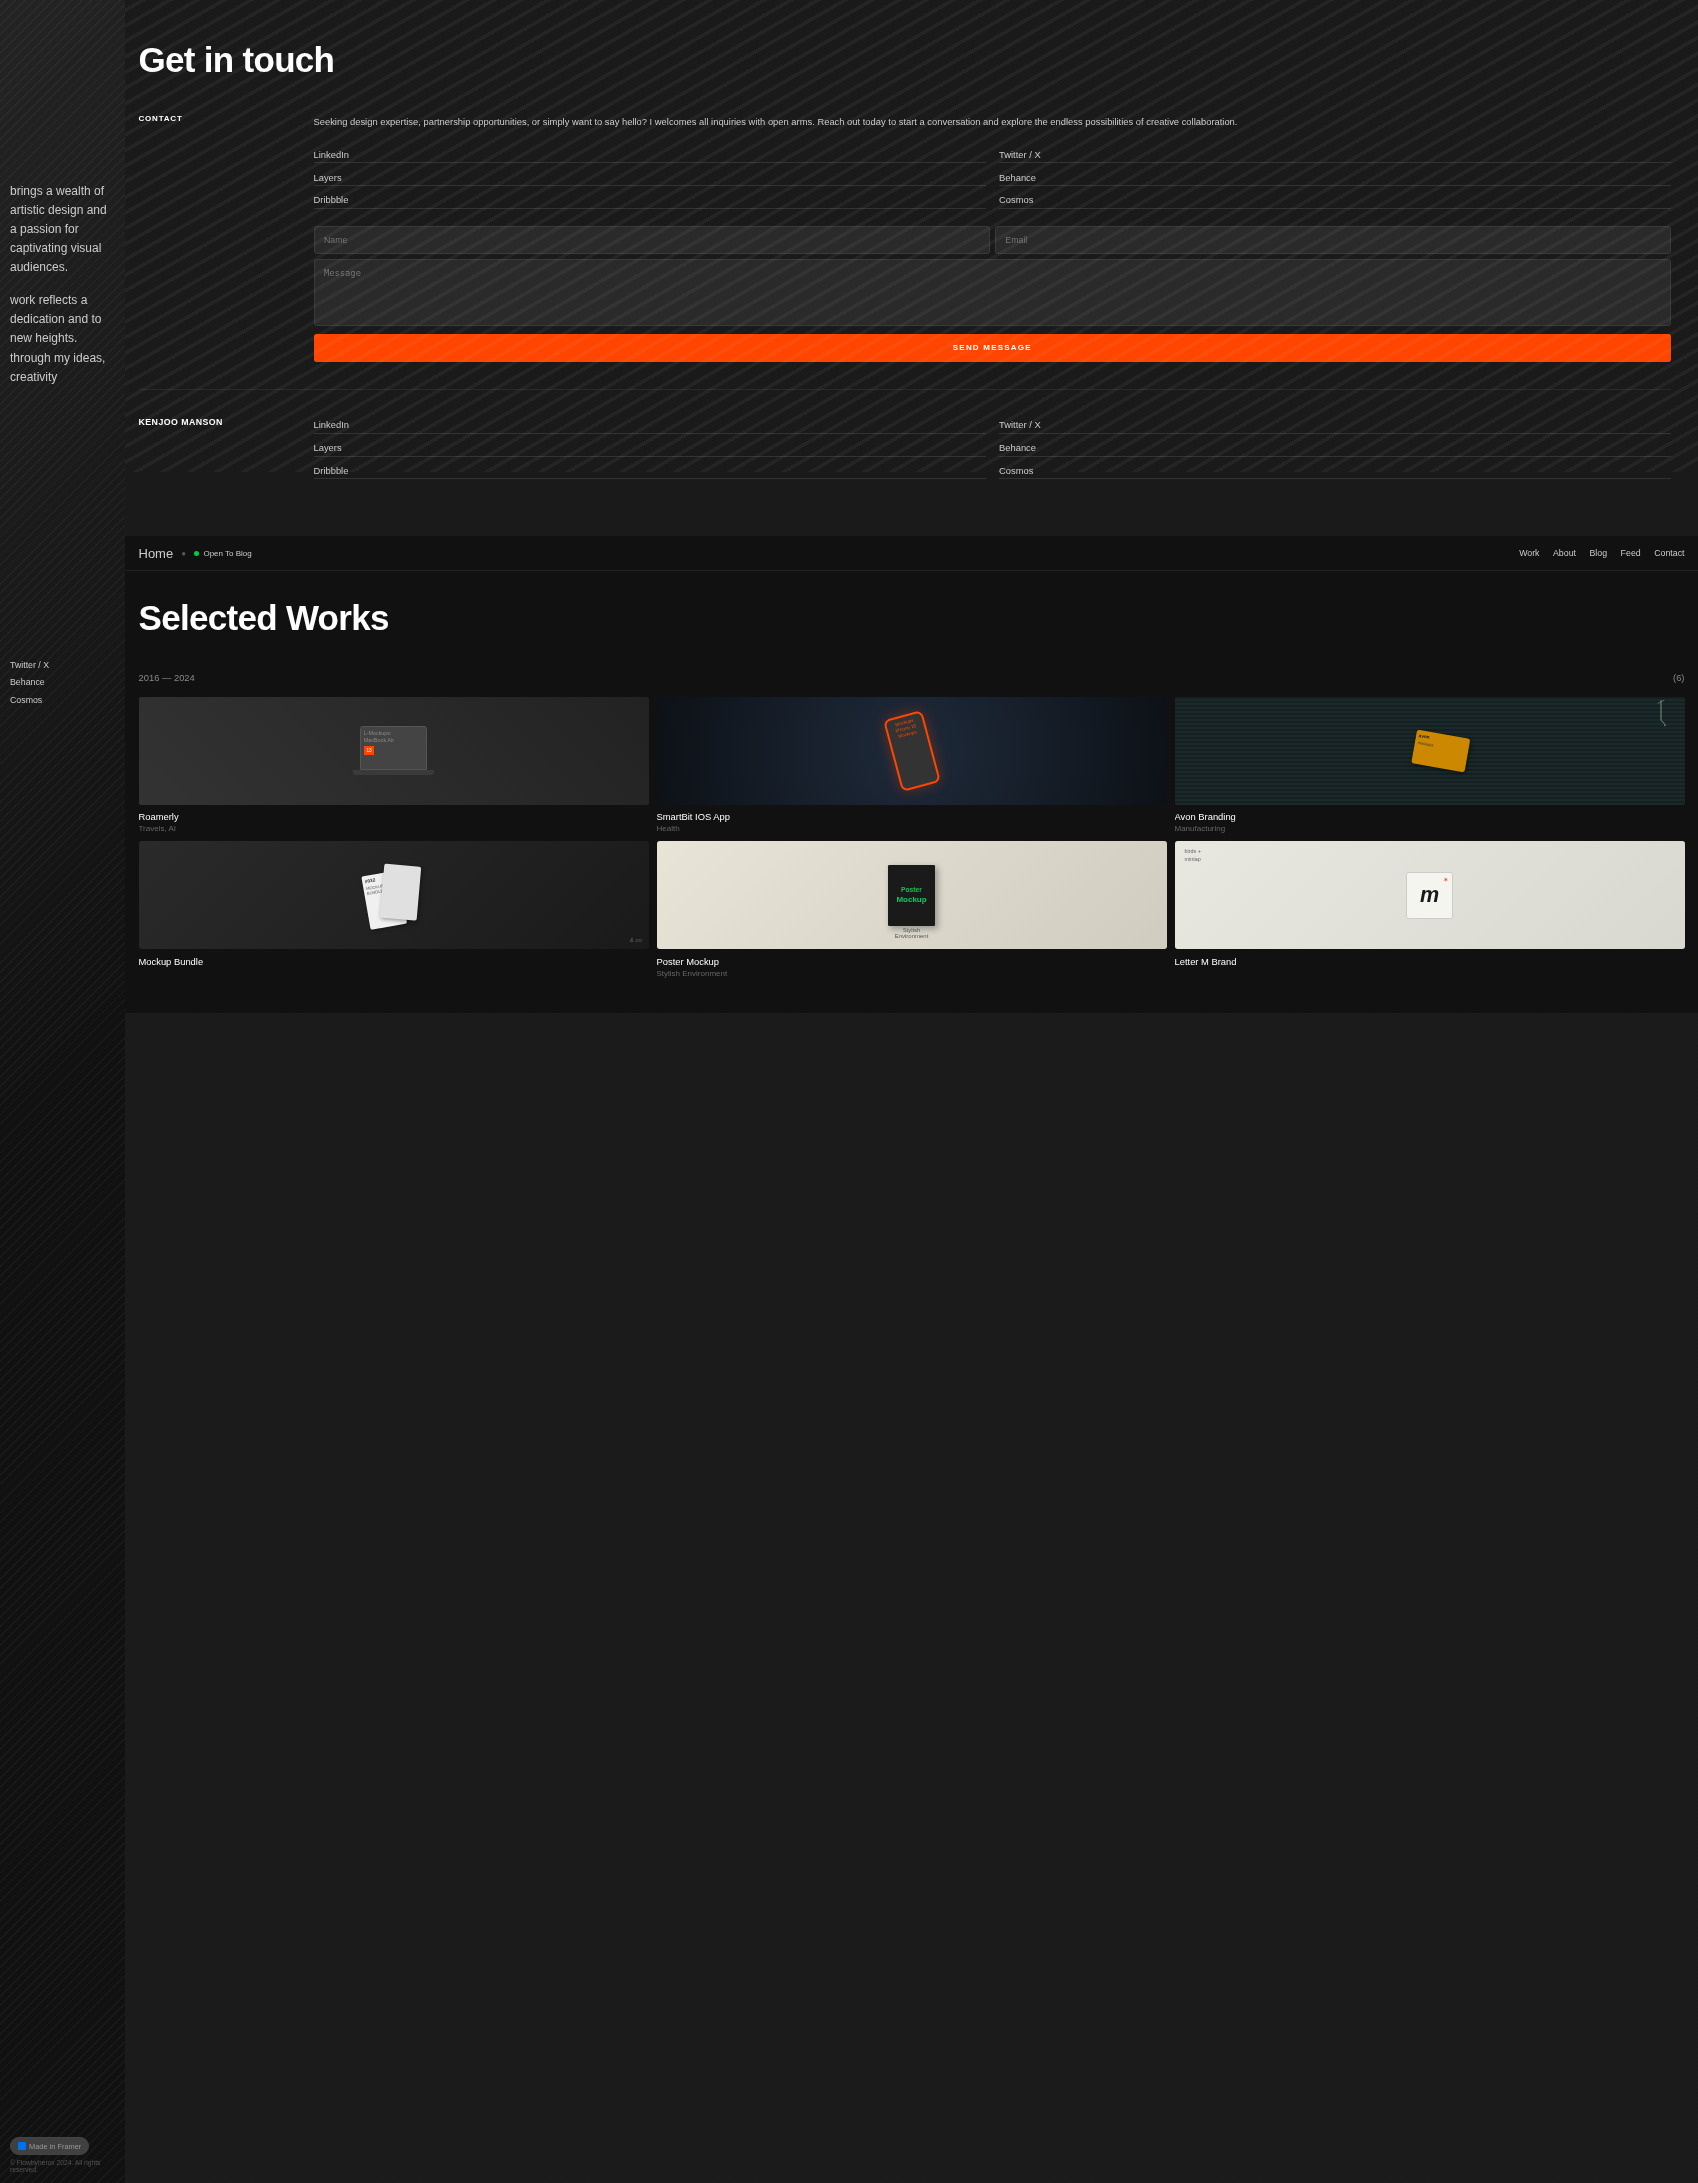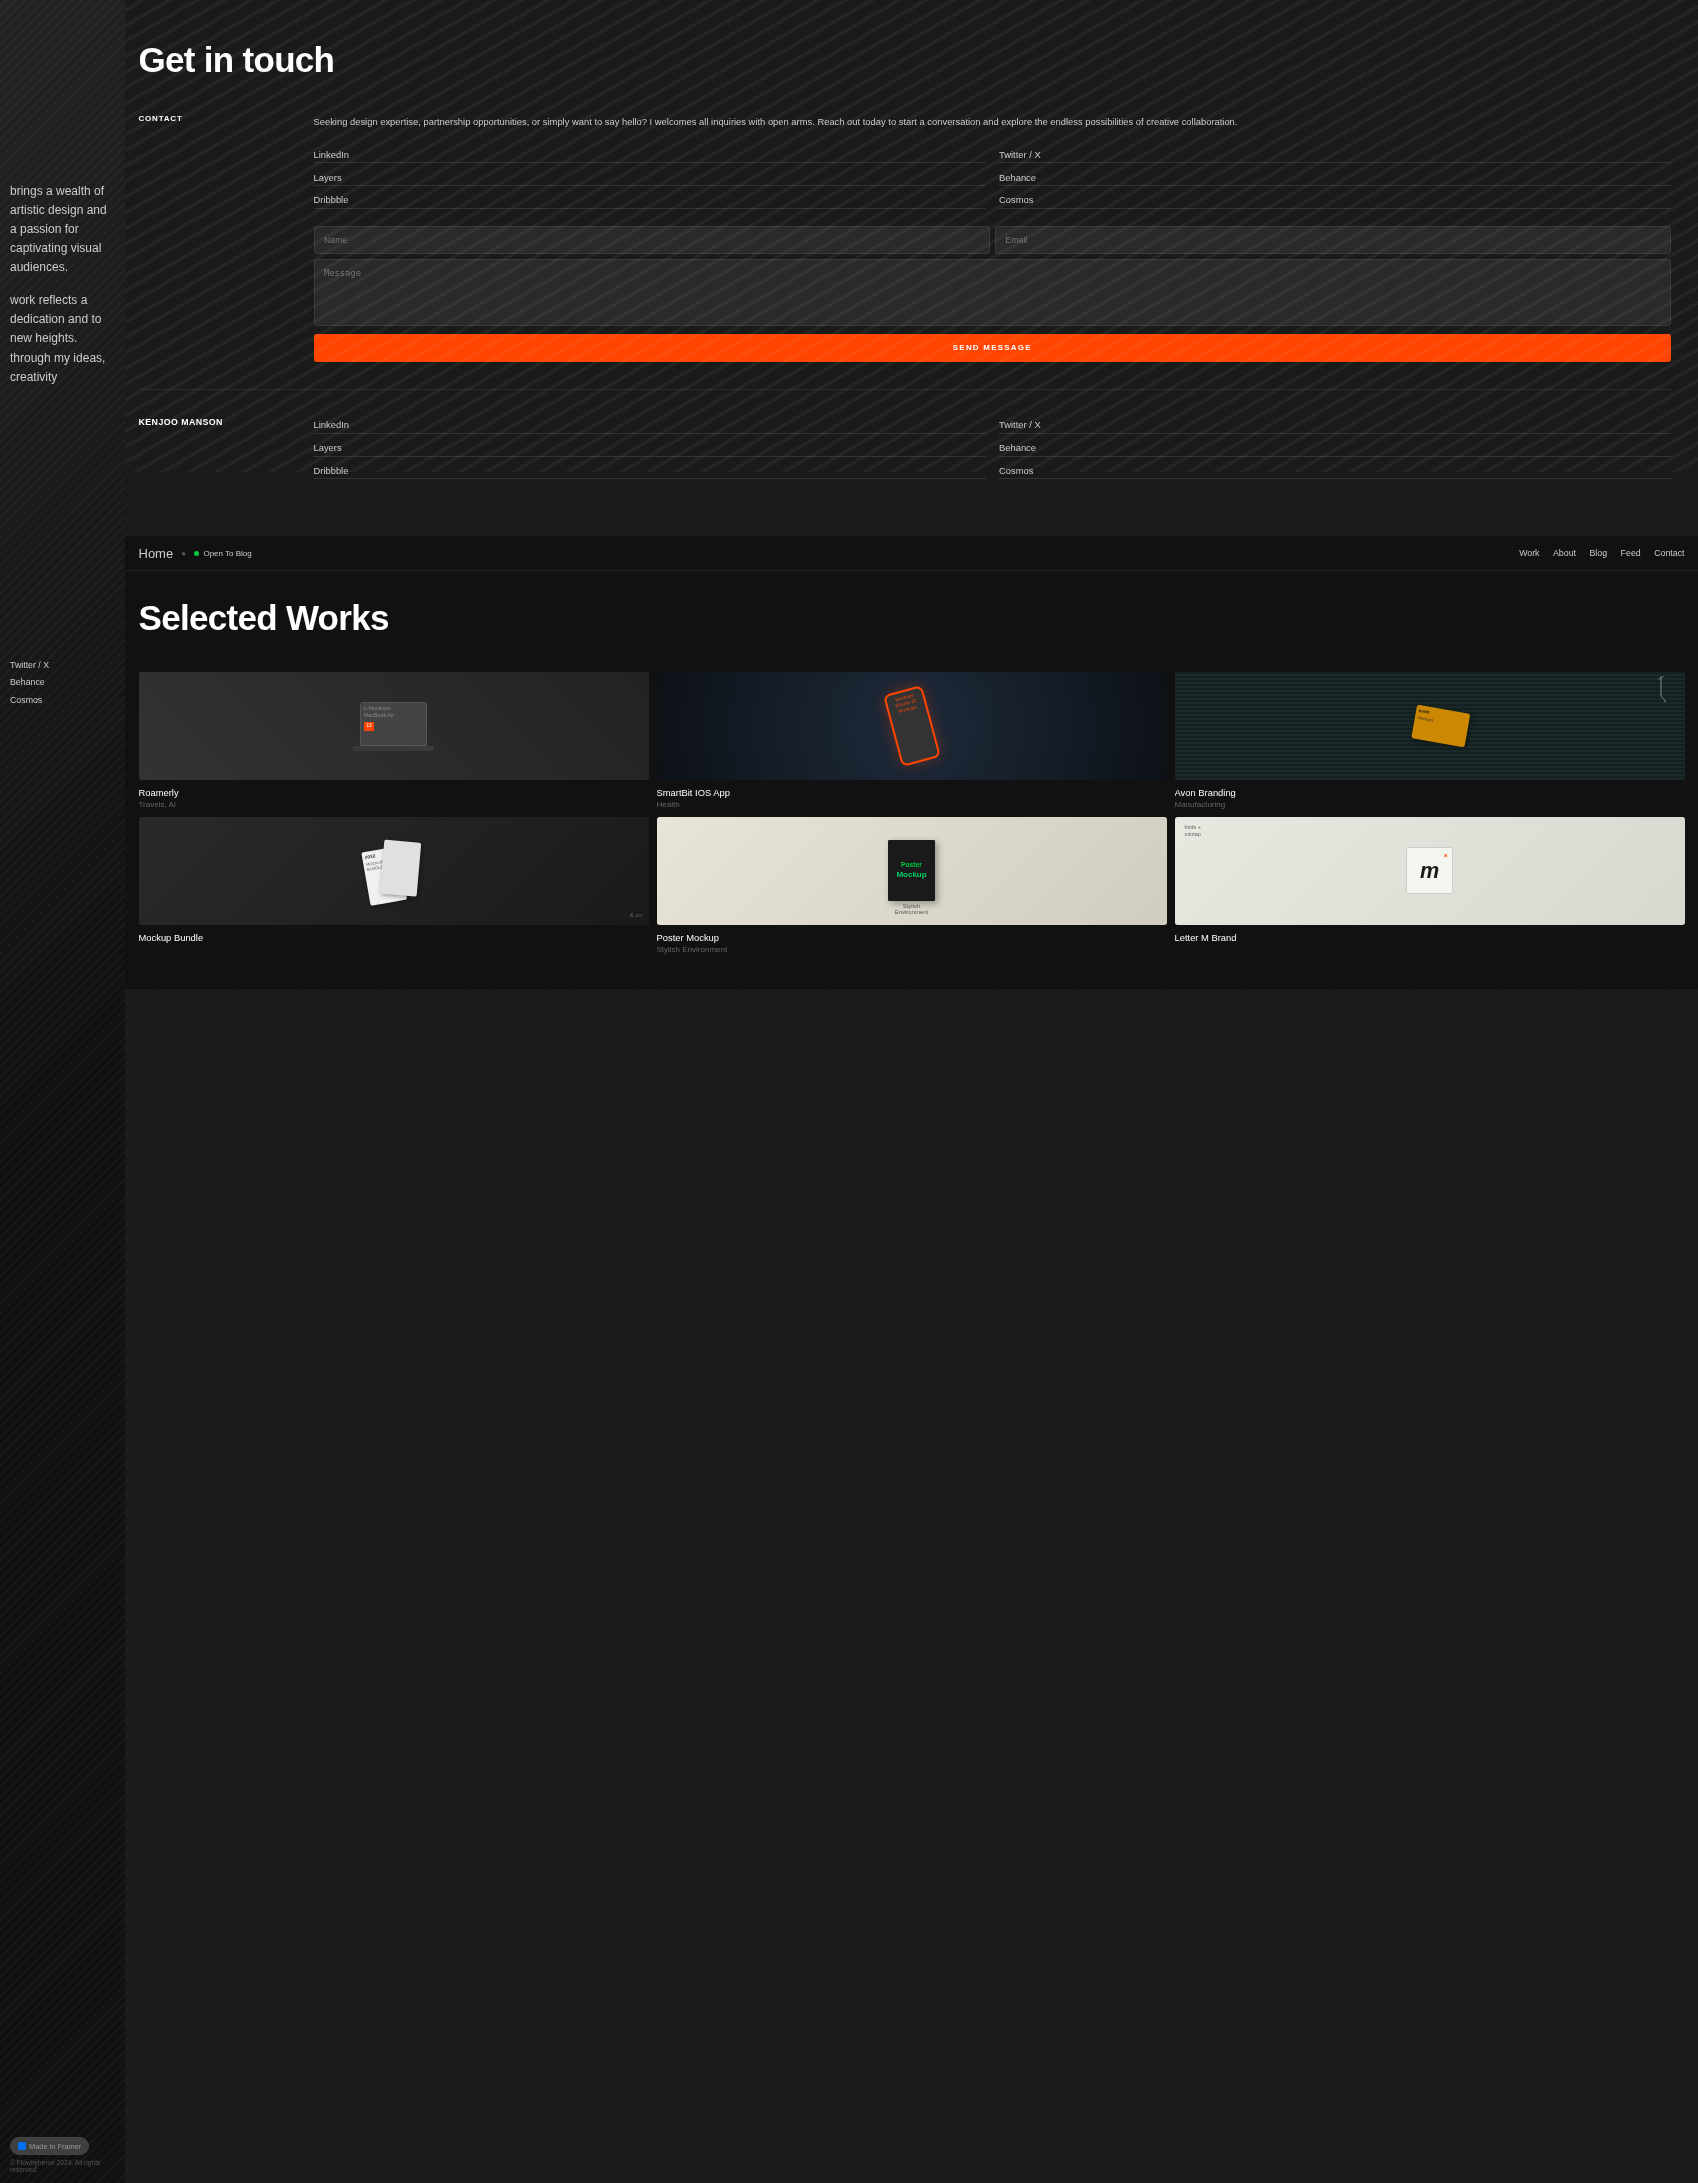--- a/index.html
+++ b/index.html
@@ -665,20 +665,24 @@
         <a class="nav-link">About</a>
         <a class="nav-link">Blog</a>
         <a class="nav-link">Feed</a>
         <a class="nav-link">Contact</a>
       </div>
     </nav>
 
     <div class="works-content">
       <h2 class="works-title">Selected Works</h2>
 
+      <div class="works-year-header">
+        <span class="works-year">2016 — 2024</span>
+        <span class="works-count">(6)</span>
+      </div>
 
       <div class="works-grid">
 
         <div class="work-card">
           <div class="work-card-image img-roamerly">
             <div class="laptop-mockup">
               <div style="display:flex; flex-direction:column; align-items:center;">
                 <div class="laptop-shape">
                   <div style="font-size:5.4px; color:#888; padding:2.7px; line-height:1.3;">
                     <div>L-Mockups:</div>

